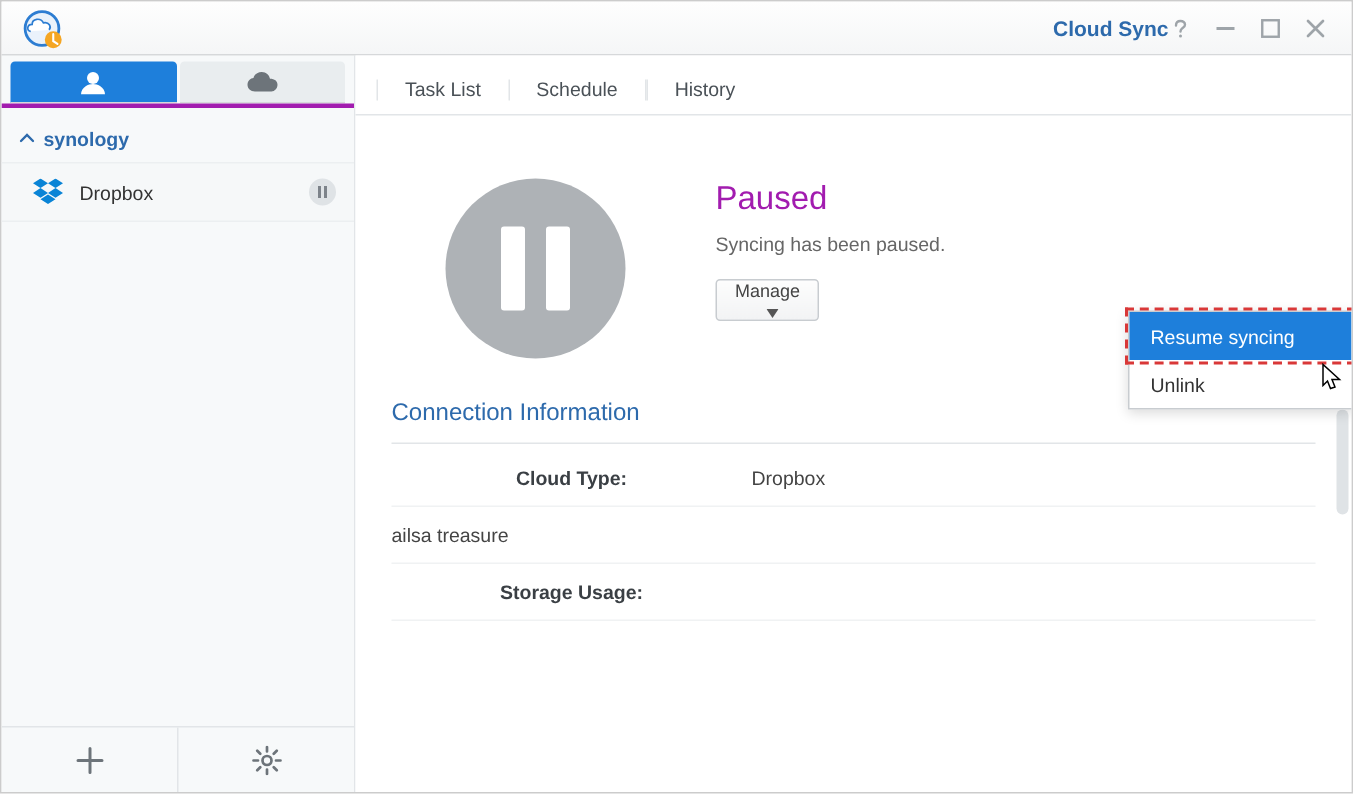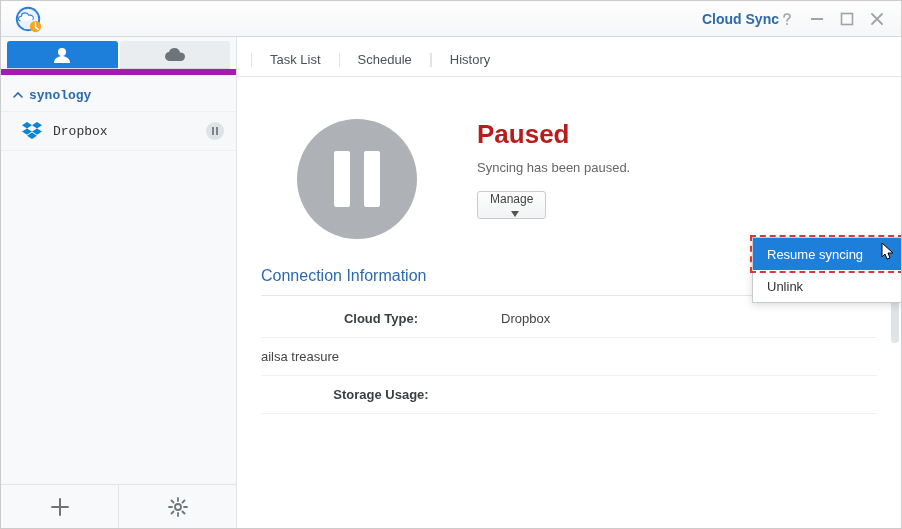--- a/index.html
+++ b/index.html
@@ -16,21 +16,21 @@
 
 .body { display: flex; height: calc(100% - 36px); }
 
 
 .sidebar { width: 236px; background: #f7f9fa; border-right: 1px solid #e2e5e8; display: flex; flex-direction: column; }
 .sidetabs { display: flex; height: 32px; padding: 4px 6px 0 6px; gap: 2px; }
 .sidetab { flex: 1; background: #e9edef; border-top-left-radius: 3px; border-top-right-radius: 3px; display: flex; align-items: center; justify-content: center; cursor: pointer; border-bottom: 1px solid #d6d8da; }
 .sidetab.active { background: #1e7fdb; }
 .sidetab svg { display:block; }
 
-.tree { flex: 1; overflow: auto; border-top: 6px solid #a21caf; padding-top: 4px; font-family: Liberation Mono, monospace; }
+.tree { flex: 1; overflow: auto; border-top: 3px solid #a21caf; padding-top: 4px; }
 .treehead { display: flex; align-items: center; height: 32px; padding: 0 12px; color: #2d6aac; font-weight: bold; font-size: 13px; cursor: pointer; }
 .treehead .chev { margin-right: 6px; display: flex; }
 .treeitem { display: flex; align-items: center; height: 40px; padding: 0 12px 0 20px; background: #f6f8f9; border-top: 1px solid #eceff1; border-bottom: 1px solid #eceff1; cursor: pointer; }
 .treeitem .dbx { width: 22px; height: 22px; margin-right: 10px; display:flex; align-items:center; justify-content:center; }
 .treeitem .lbl { flex: 1; color: #333; }
 .treeitem .pausebadge { width: 18px; height: 18px; border-radius: 50%; background: #dfe3e6; display:flex; align-items:center; justify-content:center; }
 
 
 .sidefoot { height: 44px; border-top: 1px solid #e2e5e8; display: flex; }
 .footbtn { flex: 1; display: flex; align-items: center; justify-content: center; color: #6d747a; cursor: pointer; }
@@ -43,27 +43,27 @@
 .tabs { display: flex; height: 40px; padding: 6px 14px 0 14px; border-bottom: 1px solid #e2e5e8; }
 .tab { padding: 0 18px; display: flex; align-items: center; font-size: 13px; color: #4a5157; cursor: pointer; position: relative; }
 .tab.active { color: #1e7fdb; font-weight: bold; border: 1px solid #e2e5e8; border-bottom-color: #fff; border-top-left-radius: 3px; border-top-right-radius: 3px; background: #fff; margin-bottom: -1px; }
 .sep { width: 1px; height: 14px; background: #e2e5e8; align-self: center; }
 
 
 .status { display: flex; padding: 42px 20px 20px 60px; align-items: flex-start; position: relative; }
 .bigicon { width: 120px; height: 120px; border-radius: 50%; background: #aeb2b6; display: flex; align-items: center; justify-content: center; margin-right: 60px; flex-shrink: 0; }
 .bigicon .bars { display: flex; gap: 14px; }
 .bigicon .bar { width: 16px; height: 56px; background: #fff; border-radius: 2px; }
-.statustext h1 { font-size: 26px; font-weight: bold; color: #b91c1c; margin-bottom: 10px; }
+.statustext h1 { font-size: 22px; font-weight: normal; color: #a21caf; margin-bottom: 10px; }
 .statustext p { color: #666; margin-bottom: 16px; }
 .managebtn { display: inline-flex; align-items: center; height: 28px; padding: 0 12px; background: linear-gradient(to bottom,#fdfdfd,#f2f3f4); border: 1px solid #c8ccd0; border-radius: 3px; color: #444; cursor: pointer; font-size: 12px; flex-direction: column; }
 .managebtn .caret { margin-left: 6px; }
 
 
-.menu { position: absolute; left: 515px; top: 200px; width: 150px; background: #fff; border: 1px solid #c8ccd0; box-shadow: 0 2px 8px rgba(0,0,0,0.15); z-index: 10; }
+.menu { position: absolute; left: 515px; top: 170px; width: 150px; background: #fff; border: 1px solid #c8ccd0; box-shadow: 0 2px 8px rgba(0,0,0,0.15); z-index: 10; }
 .menuitem { height: 32px; display: flex; align-items: center; padding: 0 14px; font-size: 13px; color: #333; cursor: pointer; }
 .menuitem.hl { background: #1e7fdb; color: #fff; position: relative; }
 .menuitem.hl::after { content:""; position:absolute; inset:-3px; border:2px dashed #d93838; pointer-events:none; }
 
 
 .cursor { position: absolute; left: 642px; top: 204px; z-index: 20; pointer-events:none; }
 
 
 .conninfo { padding: 0 24px; }
 .connhead { color: #2d6aac; font-size: 16px; padding: 8px 0 10px 0; border-bottom: 1px solid #e2e5e8; }

